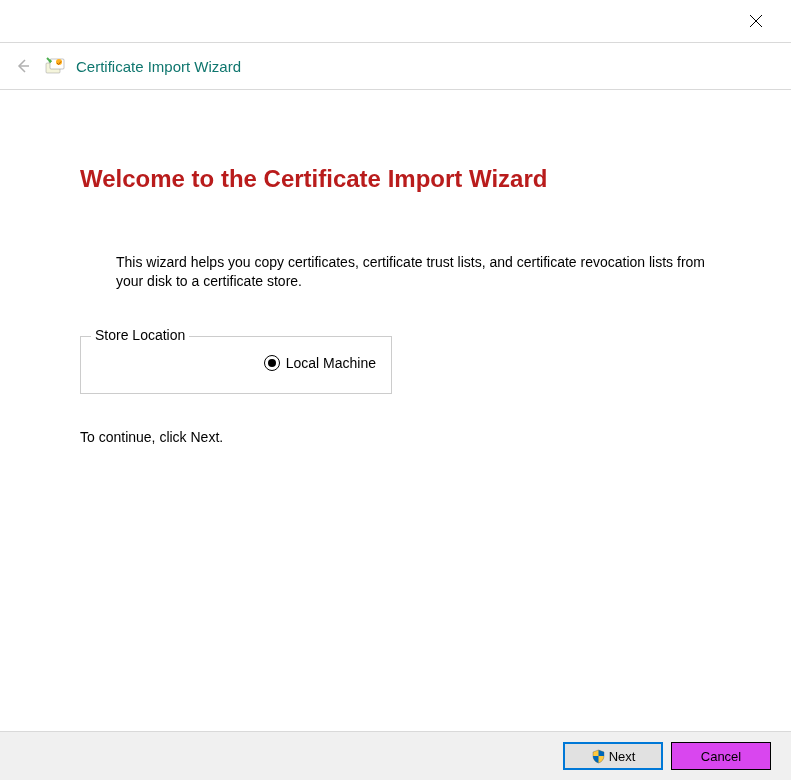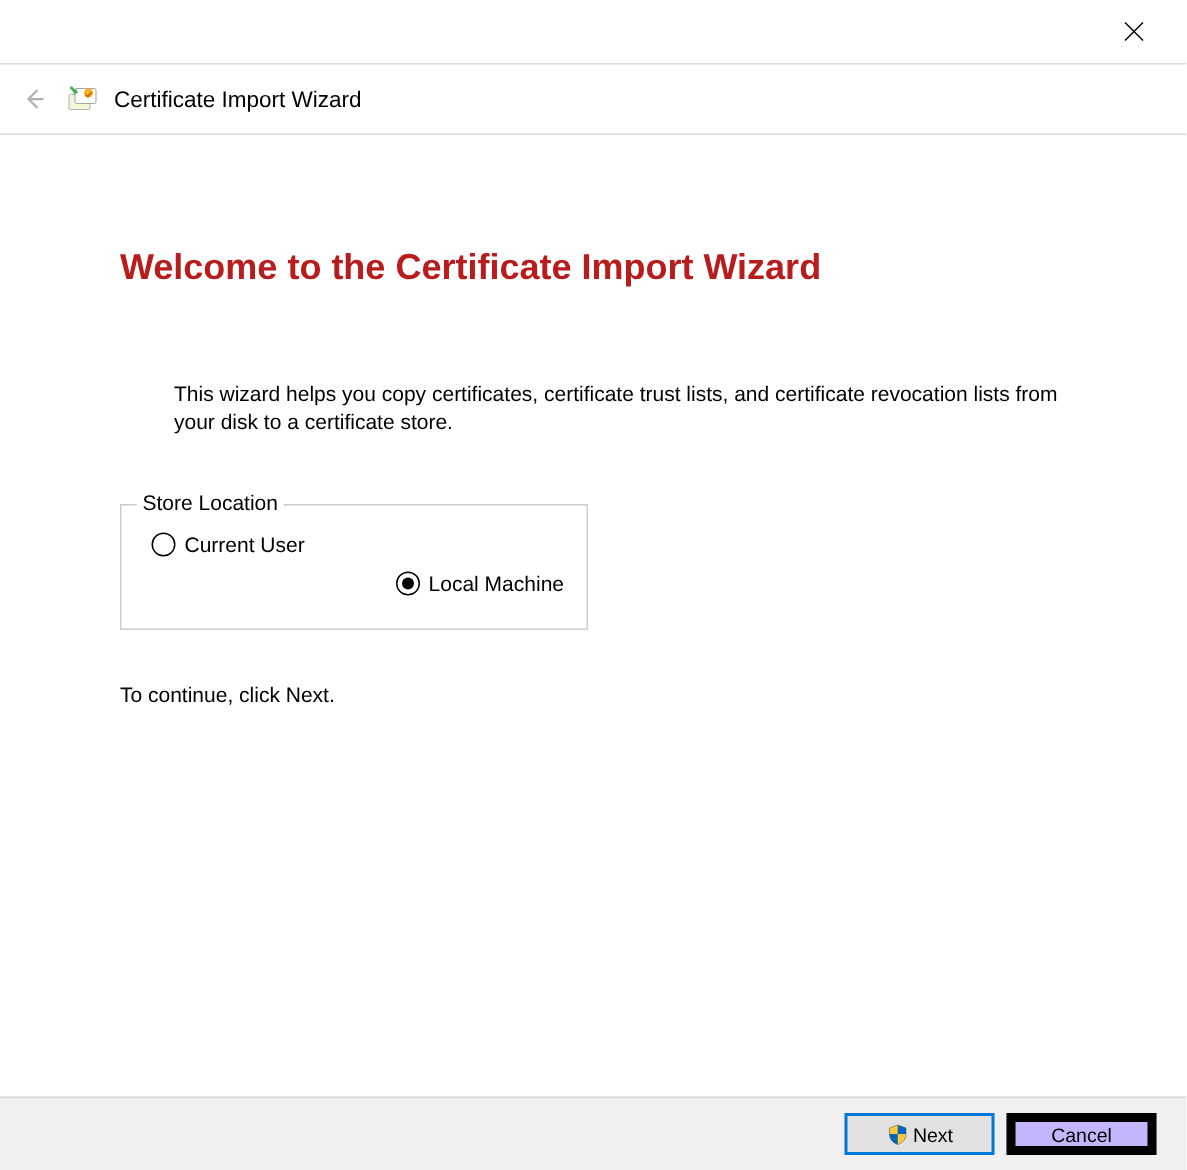--- a/index.html
+++ b/index.html
@@ -52,21 +52,21 @@
       justify-content: center;
       color: #888;
     }
     .cert-icon {
       width: 22px;
       height: 22px;
       display: inline-block;
     }
     .header-title {
       font-size: 15px;
-      color: #000000;
+      color: #0f766e;
     }
     .content {
       padding: 75px 60px 0 80px;
     }
     .main-heading {
       font-size: 24px;
       font-weight: 600;
       color: #b91c1c;
       margin-bottom: 60px;
     }
@@ -135,22 +135,22 @@
       background: #f0f0f0;
       display: flex;
       justify-content: flex-end;
       align-items: center;
       gap: 8px;
       padding-right: 20px;
     }
     .btn {
       height: 28px;
       min-width: 100px;
-      border: 6px solid #000000;
-      background: #c4b5fd;
+      border: 1px solid #000000;
+      background: #d946ef;
       font-size: 13px;
       cursor: pointer;
       display: flex;
       align-items: center;
       justify-content: center;
       gap: 3px;
       font-family: inherit;
     }
     .btn.primary {
       border: 2px solid #0078d7;
@@ -196,24 +196,20 @@
 
 <div class="content">
   <h1 class="main-heading">Welcome to the Certificate Import Wizard</h1>
 
   <p class="body-text">This wizard helps you copy certificates, certificate trust lists, and certificate revocation lists from your disk to a certificate store.</p>
 
 
   <div class="fieldset">
     <div class="fieldset-legend">Store Location</div>
     <div class="radio-row">
-      <span class="radio-circle"></span>
-      <span>Current User</span>
-    </div>
-    <div class="radio-row">
       <span class="radio-circle selected"></span>
       <span>Local Machine</span>
     </div>
   </div>
 
   <p class="continue-text">To continue, click Next.</p>
 </div>
 
 <div class="footer">
   <button class="btn primary">

